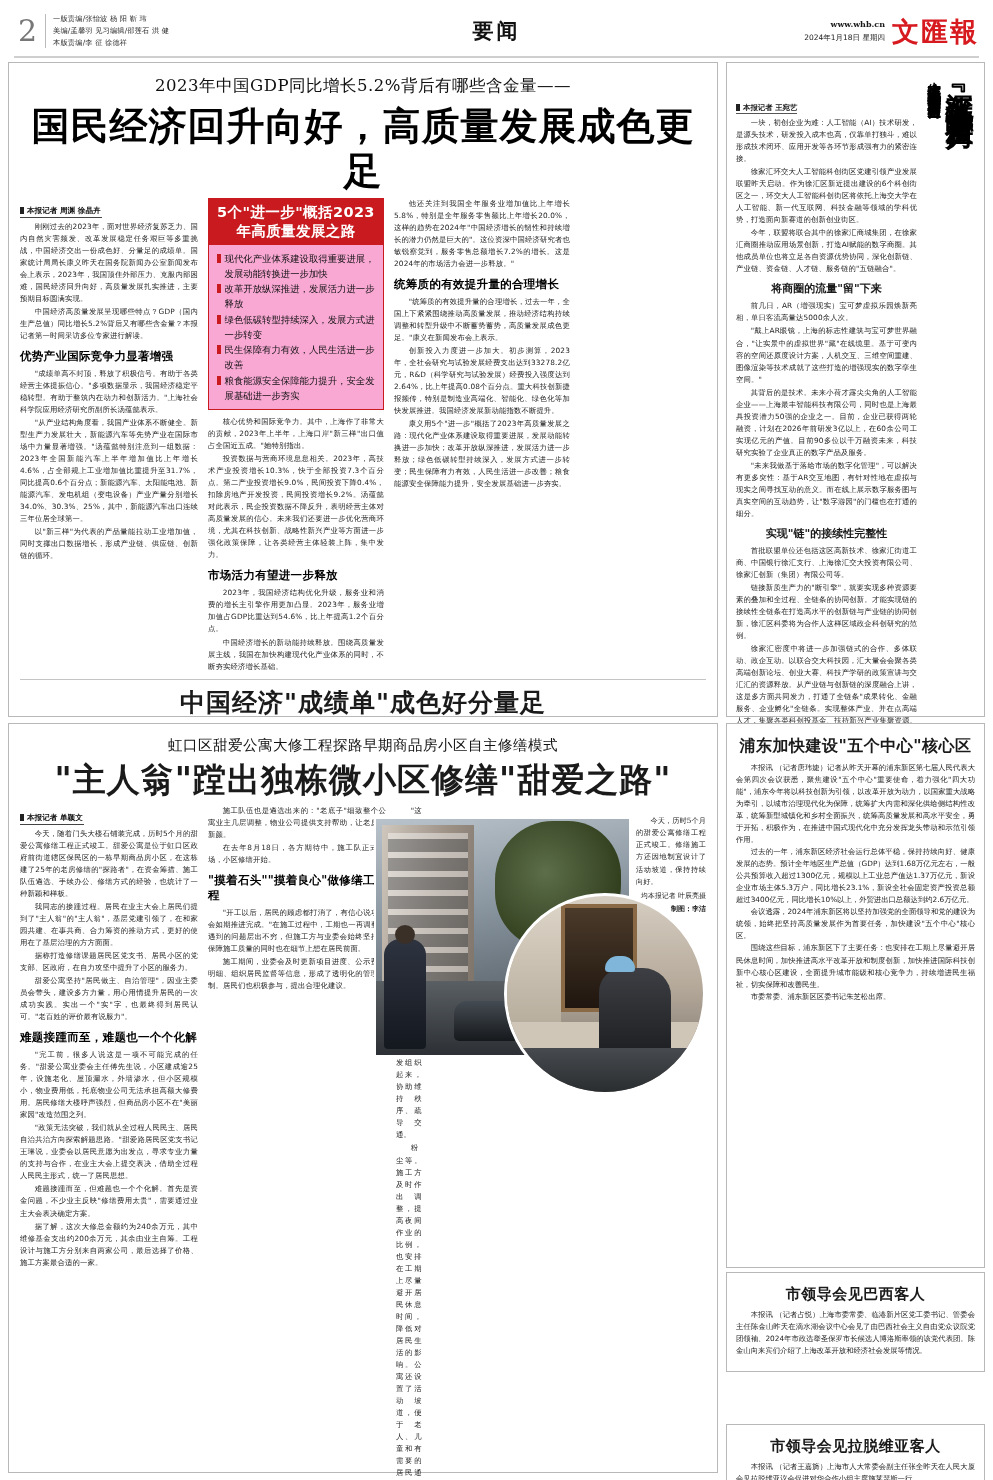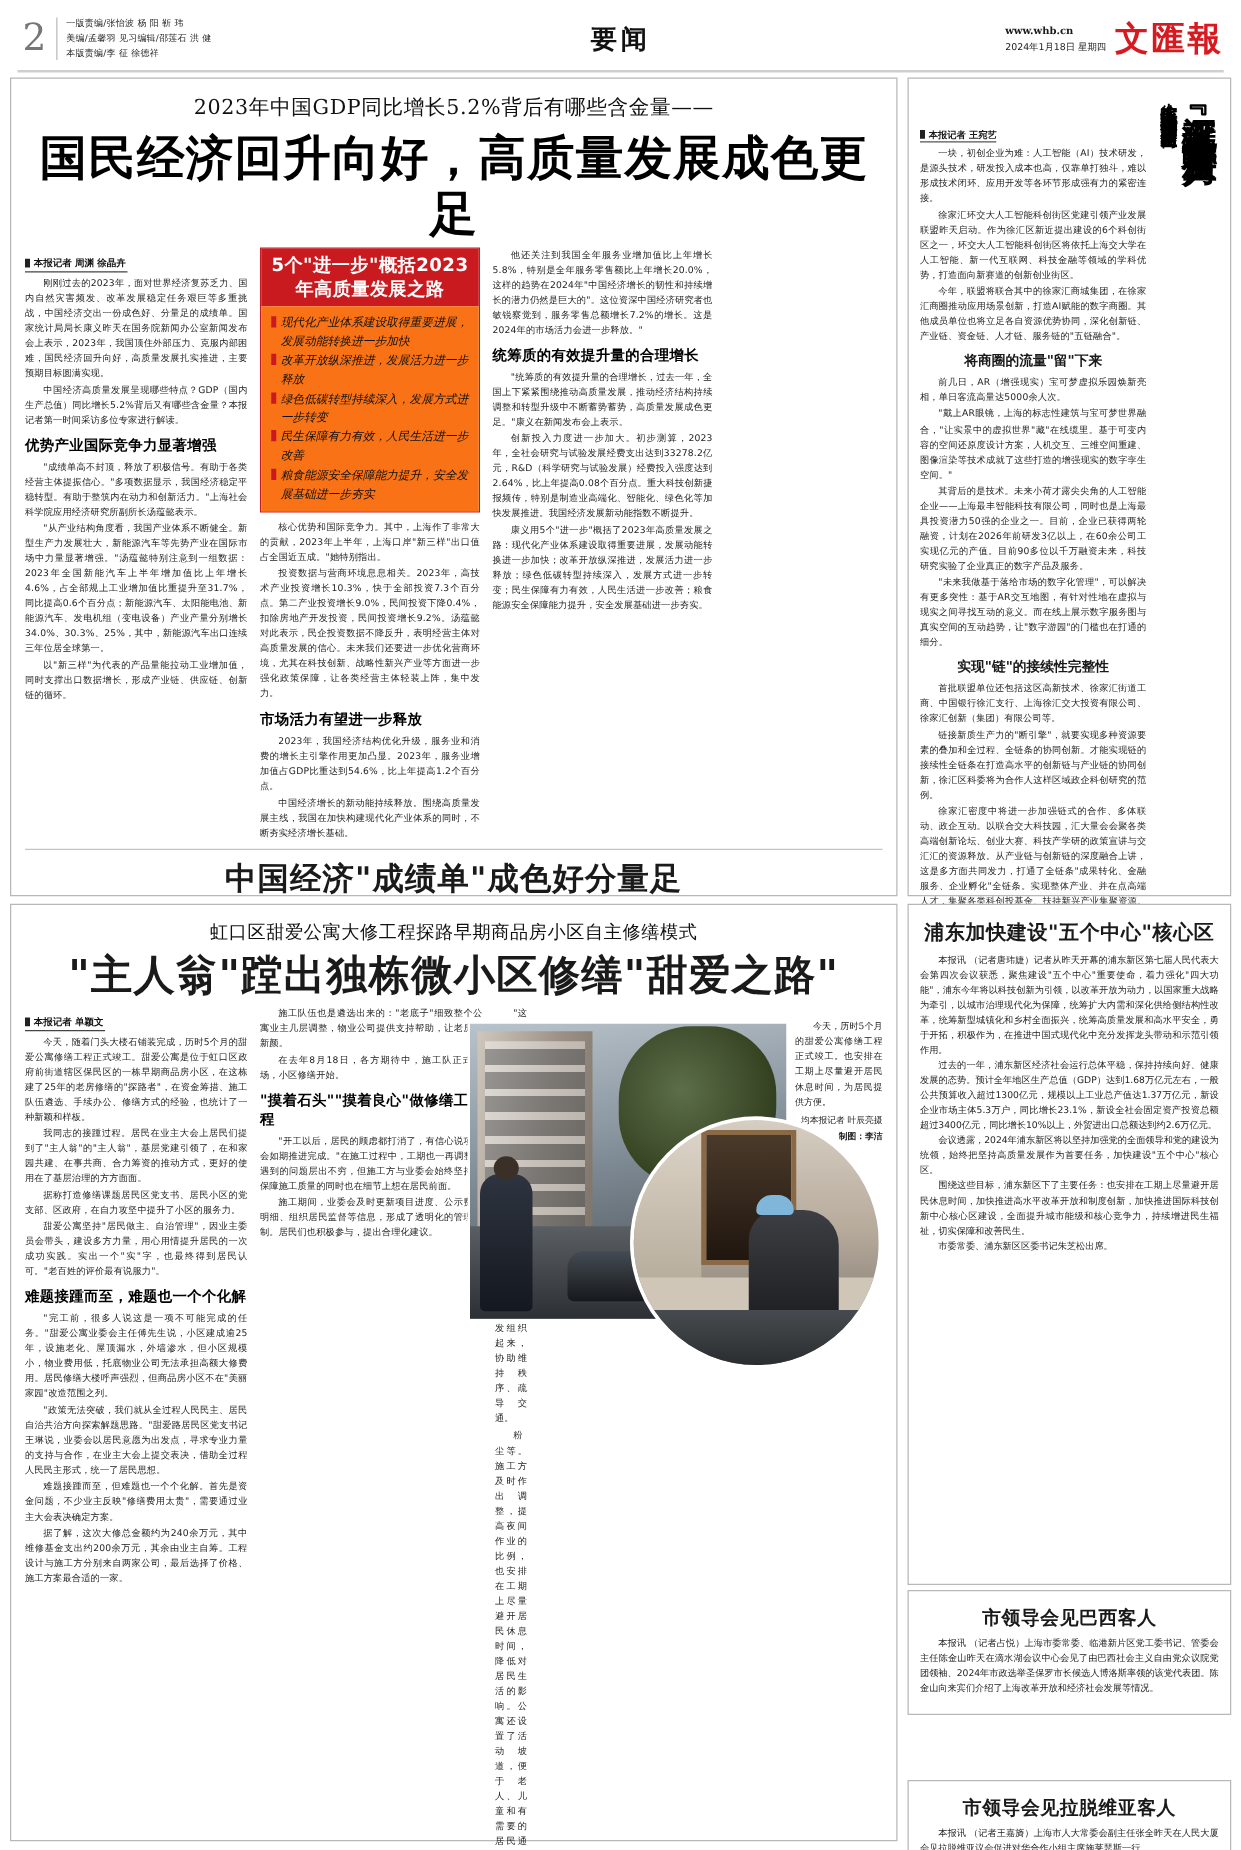--- a/index.html
+++ b/index.html
@@ -12,21 +12,21 @@
   }
   .page { width:993px; height:1480px; position:relative; padding:0 8px; }
 
   
   .masthead { height:58px; display:flex; align-items:center; padding:4px 4px 0 4px; position:relative; }
   .folio { font-family:"DejaVu Serif","Liberation Serif",serif; font-size:30px; color:#777; font-weight:400; line-height:1; padding:0 8px 0 6px; }
   .folio-rule { width:1px; height:34px; background:#bbb; margin-right:7px; }
   .editors { font-size:7.2px; line-height:1.65; color:#2a2a2a; white-space:nowrap; letter-spacing:.2px; }
   .section-title { position:absolute; left:0; right:0; text-align:center; font-size:21px; font-weight:bold; letter-spacing:3px; color:#111; pointer-events:none; }
   .masthead-right { margin-left:auto; display:flex; align-items:flex-end; gap:7px; padding-right:2px; }
-  .mh-meta { text-align:left; font-size:7.5px; line-height:1.7; color:#1a1a1a; }
+  .mh-meta { text-align:right; font-size:7.5px; line-height:1.7; color:#1a1a1a; }
   .mh-meta .url { font-family:"DejaVu Serif","Liberation Serif",serif; font-weight:bold; font-size:8px; }
   .logo { font-family:"DejaVu Serif","Liberation Serif",serif; font-size:27px; font-weight:bold; color:#d71a20; letter-spacing:2px; line-height:1; white-space:nowrap; }
   .mh-rule { position:absolute; left:6px; right:6px; bottom:0px; height:2px; background:#cfcfcf; }
 
   
   .frame { border:1px solid #b8b8b8; position:absolute; background:#fff; }
 
   
   #art-gdp { left:8px; top:62px; width:710px; height:655px; padding:9px 11px 8px 11px; }
   .kicker { text-align:center; font-family:"DejaVu Serif","Liberation Serif",serif; font-size:16.5px; color:#111; letter-spacing:.5px; margin-top:3px; }
@@ -38,21 +38,21 @@
   .col { flex:1; }
   .col.c1 { flex:0 0 178px; }
   .col.c2 { flex:0 0 176px; }
   .col.c3 { flex:0 0 176px; }
   .body-p { font-size:7.35px; line-height:1.64; text-align:justify; text-indent:2em; color:#232323; margin-bottom:1px; letter-spacing:.15px; }
   .sub-h { font-size:11.5px; font-weight:bold; margin:7px 0 4px; color:#000; letter-spacing:.3px; }
 
   
   .redbox { border:1px solid #c81a1f; margin:2px 0 6px; }
   .redbox-title { background:#c81a1f; color:#fff; font-size:14.5px; font-weight:bold; text-align:center; padding:4px 4px; letter-spacing:.4px; }
-  .redbox-list { padding:6px 7px 6px 8px; background:#f97316;font-style:italic; }
+  .redbox-list { padding:6px 7px 6px 8px; background:#f9a8d4; }
   .redbox-list li { list-style:none; font-size:9.4px; line-height:1.62; color:#111; display:flex; align-items:baseline; }
   .redbox-list li .bullet { flex:0 0 auto; width:3.5px; height:9px; background:#c81a1f; margin-right:4px; transform:translateY(1px); }
 
   
   .mid-head { text-align:center; font-size:25px; font-weight:bold; margin:6px 0 5px; letter-spacing:1px; }
   .hr-thin { border-top:1px solid #c4c4c4; margin:5px 0 4px; }
 
   
   #art-right { left:726px; top:62px; width:259px; height:655px; padding:8px 9px; }
   .vert-wrap { display:flex; flex-direction:row-reverse; justify-content:flex-start; height:100%; }
@@ -239,21 +239,21 @@
         <div class="ph-person"></div>
       </div>
       <div class="photo-inset">
         <div class="pi-wall"></div>
         <div class="pi-door"></div>
         <div class="pi-step"></div>
         <div class="pi-worker"></div>
         <div class="pi-ramp"></div>
       </div>
       <div class="caption">
-        <span>今天，历时5个月的甜爱公寓修缮工程正式竣工。也安排在工期上尽量避开居民休息时间，为居民提供方便。</span>
+        <span>今天，历时5个月的甜爱公寓修缮工程正式竣工。修缮施工方还因地制宜设计了活动坡道，保持持续向好。</span>
         <span class="credit">均本报记者 叶辰亮摄</span>
         <span class="credit2">制图：李洁</span>
       </div>
     </div>
 
     <div class="cols-house">
       <div class="colh">
         <div class="byline">本报记者 单颖文</div>
         <div class="body-p">今天，随着门头大楼石铺装完成，历时5个月的甜爱公寓修缮工程正式竣工。甜爱公寓是位于虹口区政府前街道辖区保民区的一栋早期商品房小区，在这栋建了25年的老房修缮的"探路者"，在资金筹措、施工队伍遴选、手续办公、修缮方式的经验，也统计了一种新颖和样板。</div>
         <div class="body-p">我同志的接踵过程。居民在业主大会上居民们提到了"主人翁"的"主人翁"，基层党建引领了，在和家园共建、在事共商、合力筹资的推动方式，更好的使用在了基层治理的方方面面。</div>

